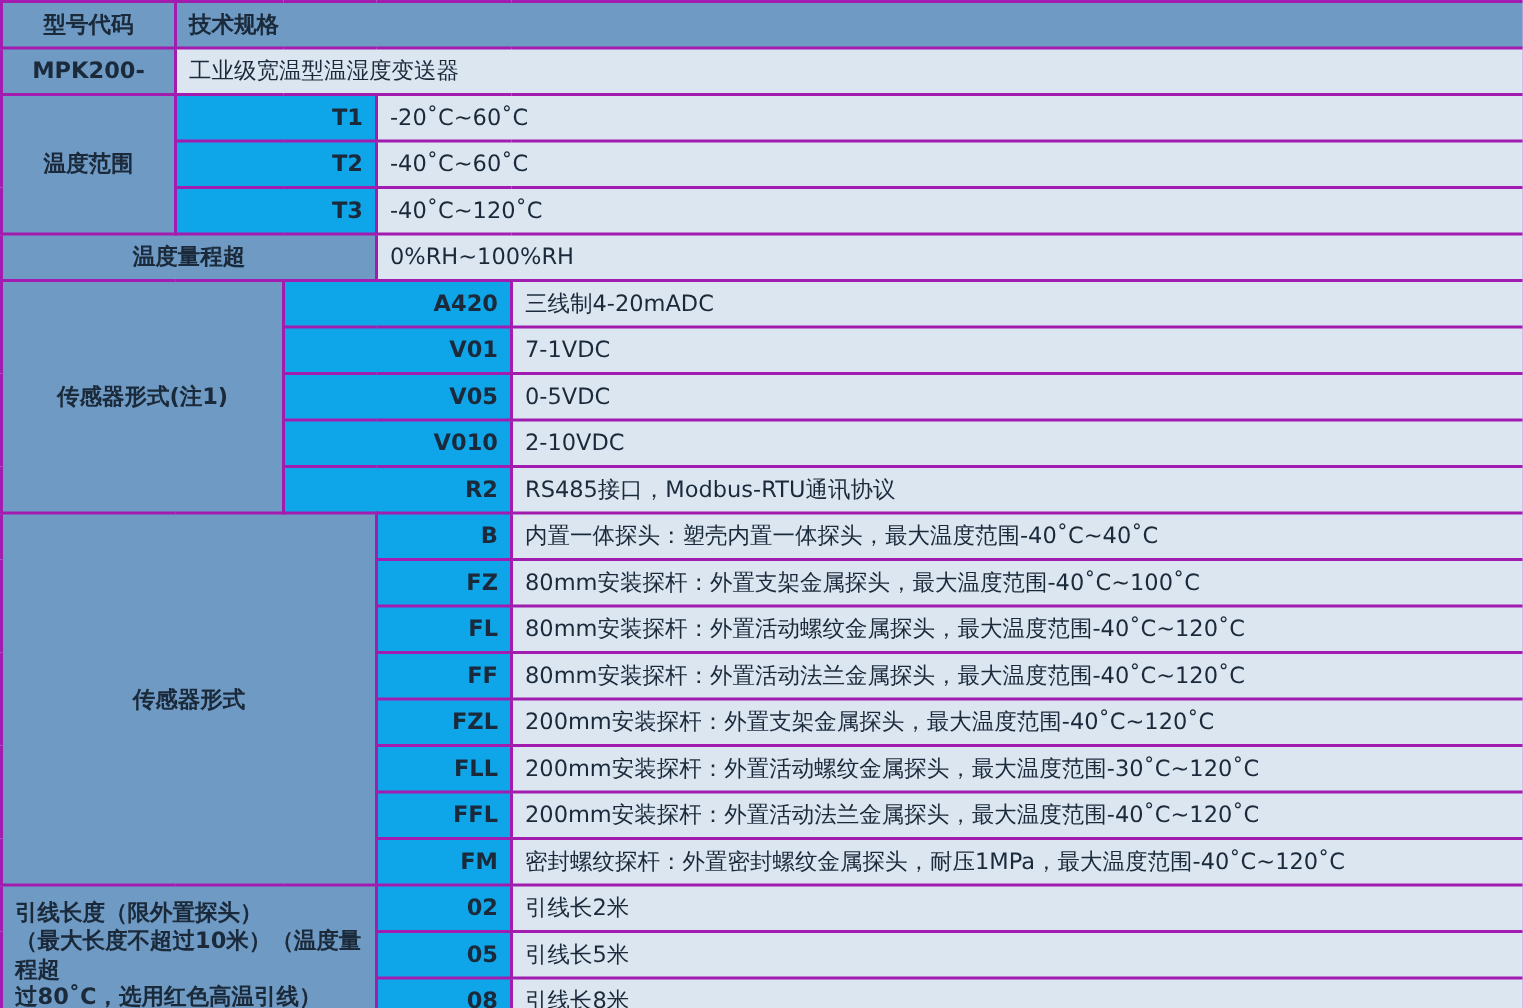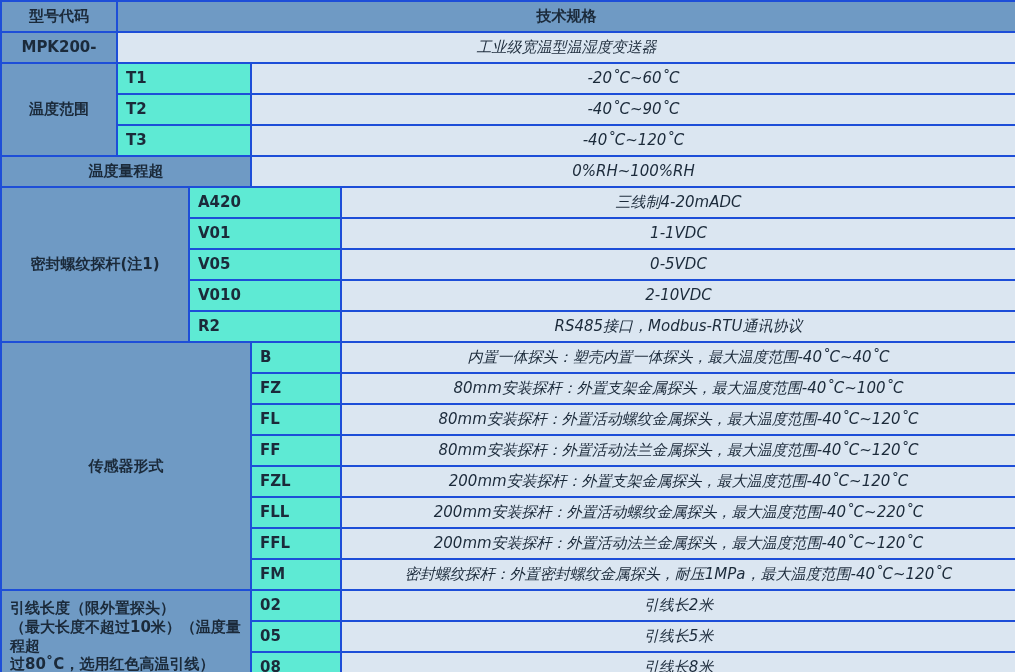--- a/index.html
+++ b/index.html
@@ -12,40 +12,39 @@
     width: 1015px;
     height: 672px;
     overflow: hidden;
   }
   table.spec {
     border-collapse: collapse;
     width: 1015px;
     table-layout: fixed;
   }
   table.spec td {
-    border: 2px solid #1d4ed8;
+    border: 2px solid #a21caf;
     font-size: 15px;
     color: #1b2a3a;
     padding: 0 8px;
     vertical-align: middle;
     line-height: 1.25;
   }
   
   .hdr-left {
     background: #6f9ac4;
     color: #ffffff;
     text-align: center;
     font-weight: bold;
     font-size: 16px;
     height: 32px;
   }
   .hdr-right {
     background: #6f9ac4;
     color: #ffffff;
-    text-align: center;
     font-weight: bold;
     font-size: 16px;
   }
   
   .cat {
     background: #6f9ac4;
     color: #ffffff;
     text-align: center;
     font-weight: bold;
     font-size: 16px;
@@ -62,35 +61,34 @@
     background: #6f9ac4;
     color: #ffffff;
     text-align: left;
     font-weight: bold;
     font-size: 14.5px;
     padding-left: 10px;
     line-height: 1.55;
   }
   
   .code {
-    background: #5eead4;
+    background: #0ea5e9;
     color: #1b2a3a;
-    text-align: left;
+    text-align: right;
     font-weight: bold;
     font-size: 15px;
     margin-left: 16px;
   }
   
   .desc {
     background: #dbe6f1;
     color: #15212e;
-    text-align: center;
+    text-align: left;
     font-size: 15px;
     padding-left: 10px;
-    font-style: italic;
   }
   .row-h2 { height: 29px; }
 </style>
 </head>
 <body>
 
 <table class="spec">
   <colgroup>
     <col style="width:116px">
     <col style="width:72px">
@@ -110,40 +108,40 @@
       <td class="desc row-h2" colspan="4">工业级宽温型温湿度变送器</td>
     </tr>
 
     <tr>
       <td class="cat" rowspan="3">温度范围</td>
       <td class="code row-h2" colspan="2">T1</td>
       <td class="desc row-h2" colspan="2">-20˚C~60˚C</td>
     </tr>
     <tr>
       <td class="code row-h2" colspan="2">T2</td>
-      <td class="desc row-h2" colspan="2">-40˚C~90˚C</td>
+      <td class="desc row-h2" colspan="2">-40˚C~60˚C</td>
     </tr>
     <tr>
       <td class="code row-h2" colspan="2">T3</td>
       <td class="desc row-h2" colspan="2">-40˚C~120˚C</td>
     </tr>
 
     <tr>
       <td class="cat-left row-h2" colspan="3">温度量程超</td>
       <td class="desc row-h2" colspan="2">0%RH~100%RH</td>
     </tr>
 
     <tr>
-      <td class="cat" rowspan="5" colspan="2">密封螺纹探杆(注1)</td>
+      <td class="cat" rowspan="5" colspan="2">传感器形式(注1)</td>
       <td class="code row-h2" colspan="2">A420</td>
       <td class="desc row-h2">三线制4-20mADC</td>
     </tr>
     <tr>
       <td class="code row-h2" colspan="2">V01</td>
-      <td class="desc row-h2">1-1VDC</td>
+      <td class="desc row-h2">7-1VDC</td>
     </tr>
     <tr>
       <td class="code row-h2" colspan="2">V05</td>
       <td class="desc row-h2">0-5VDC</td>
     </tr>
     <tr>
       <td class="code row-h2" colspan="2">V010</td>
       <td class="desc row-h2">2-10VDC</td>
     </tr>
     <tr>
@@ -167,21 +165,21 @@
     <tr>
       <td class="code row-h2">FF</td>
       <td class="desc row-h2">80mm安装探杆：外置活动法兰金属探头，最大温度范围-40˚C~120˚C</td>
     </tr>
     <tr>
       <td class="code row-h2">FZL</td>
       <td class="desc row-h2">200mm安装探杆：外置支架金属探头，最大温度范围-40˚C~120˚C</td>
     </tr>
     <tr>
       <td class="code row-h2">FLL</td>
-      <td class="desc row-h2">200mm安装探杆：外置活动螺纹金属探头，最大温度范围-40˚C~220˚C</td>
+      <td class="desc row-h2">200mm安装探杆：外置活动螺纹金属探头，最大温度范围-30˚C~120˚C</td>
     </tr>
     <tr>
       <td class="code row-h2">FFL</td>
       <td class="desc row-h2">200mm安装探杆：外置活动法兰金属探头，最大温度范围-40˚C~120˚C</td>
     </tr>
     <tr>
       <td class="code row-h2">FM</td>
       <td class="desc row-h2">密封螺纹探杆：外置密封螺纹金属探头，耐压1MPa，最大温度范围-40˚C~120˚C</td>
     </tr>
 

